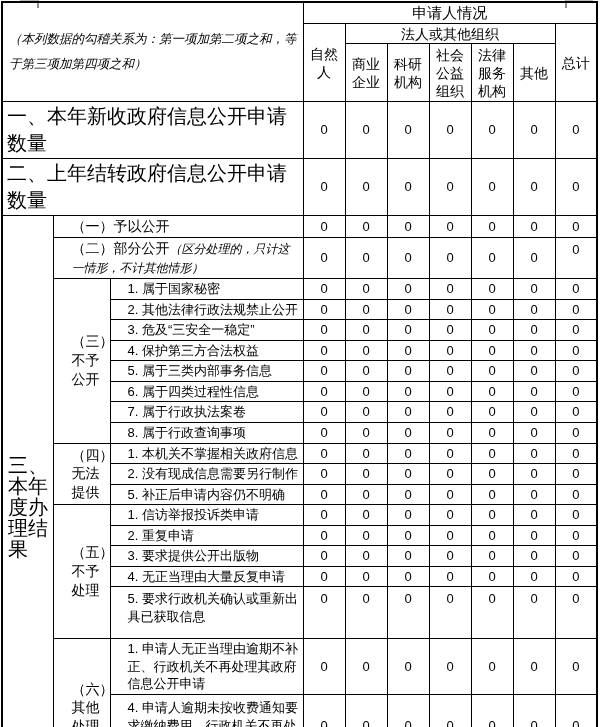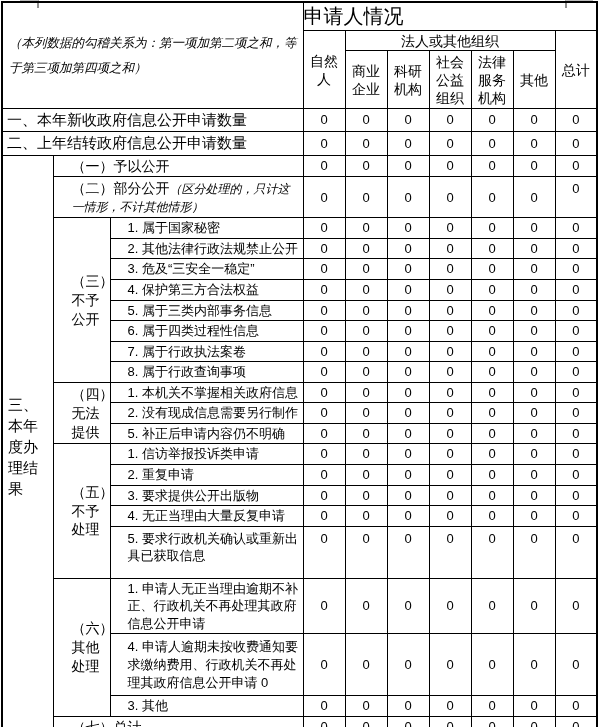--- a/index.html
+++ b/index.html
@@ -4,25 +4,25 @@
 <style>
   html,body{margin:0;padding:0;background:#fff;}
   .page{position:relative;width:600px;height:727px;background:#fff;overflow:hidden;
         font-family:"Liberation Sans",sans-serif;color:#000;}
   table.report{position:absolute;left:1px;top:1px;width:596px;
         border-collapse:collapse;table-layout:fixed;
         border:2px solid #000;}
   td{border:1px solid #000;padding:0;overflow:hidden;vertical-align:middle;
      word-break:break-all;line-height:1.35;}
   .hdr{text-align:center;font-size:14px;line-height:18px;}
-  .hdr-big{text-align:left;font-size:20px;}
+  .hdr-big{text-align:center;font-size:15px;}
   .note-cell{font-family:"Liberation Serif",serif;font-style:italic;font-size:12.5px;
      text-align:left;padding:18px 6px;line-height:25px;}
   .lbl{text-align:left;padding:1px 2px 1px 4px;}
-  .lv1{font-size:15px;}
+  .lv1{font-size:20px;}
   .lv2{font-size:14px;padding-left:18px;}
   .lv3{font-size:13px;padding-left:17px;}
   .section-cell{line-height:21px;padding-left:5px;}
   .note{font-family:"Liberation Serif",serif;font-style:italic;font-size:12px;}
   .num{text-align:center;font-size:13px;}
   .vtop{vertical-align:top;padding-top:3px;}
   .artifact{position:absolute;top:0;height:6px;}
   .artifact-left{left:20px;width:17px;border-top:2px solid #bbb;border-right:2px solid #8f8f8f;}
   .artifact-right{left:565px;width:26px;border-top:2px solid #bbb;border-left:2px solid #8f8f8f;}
 </style>

